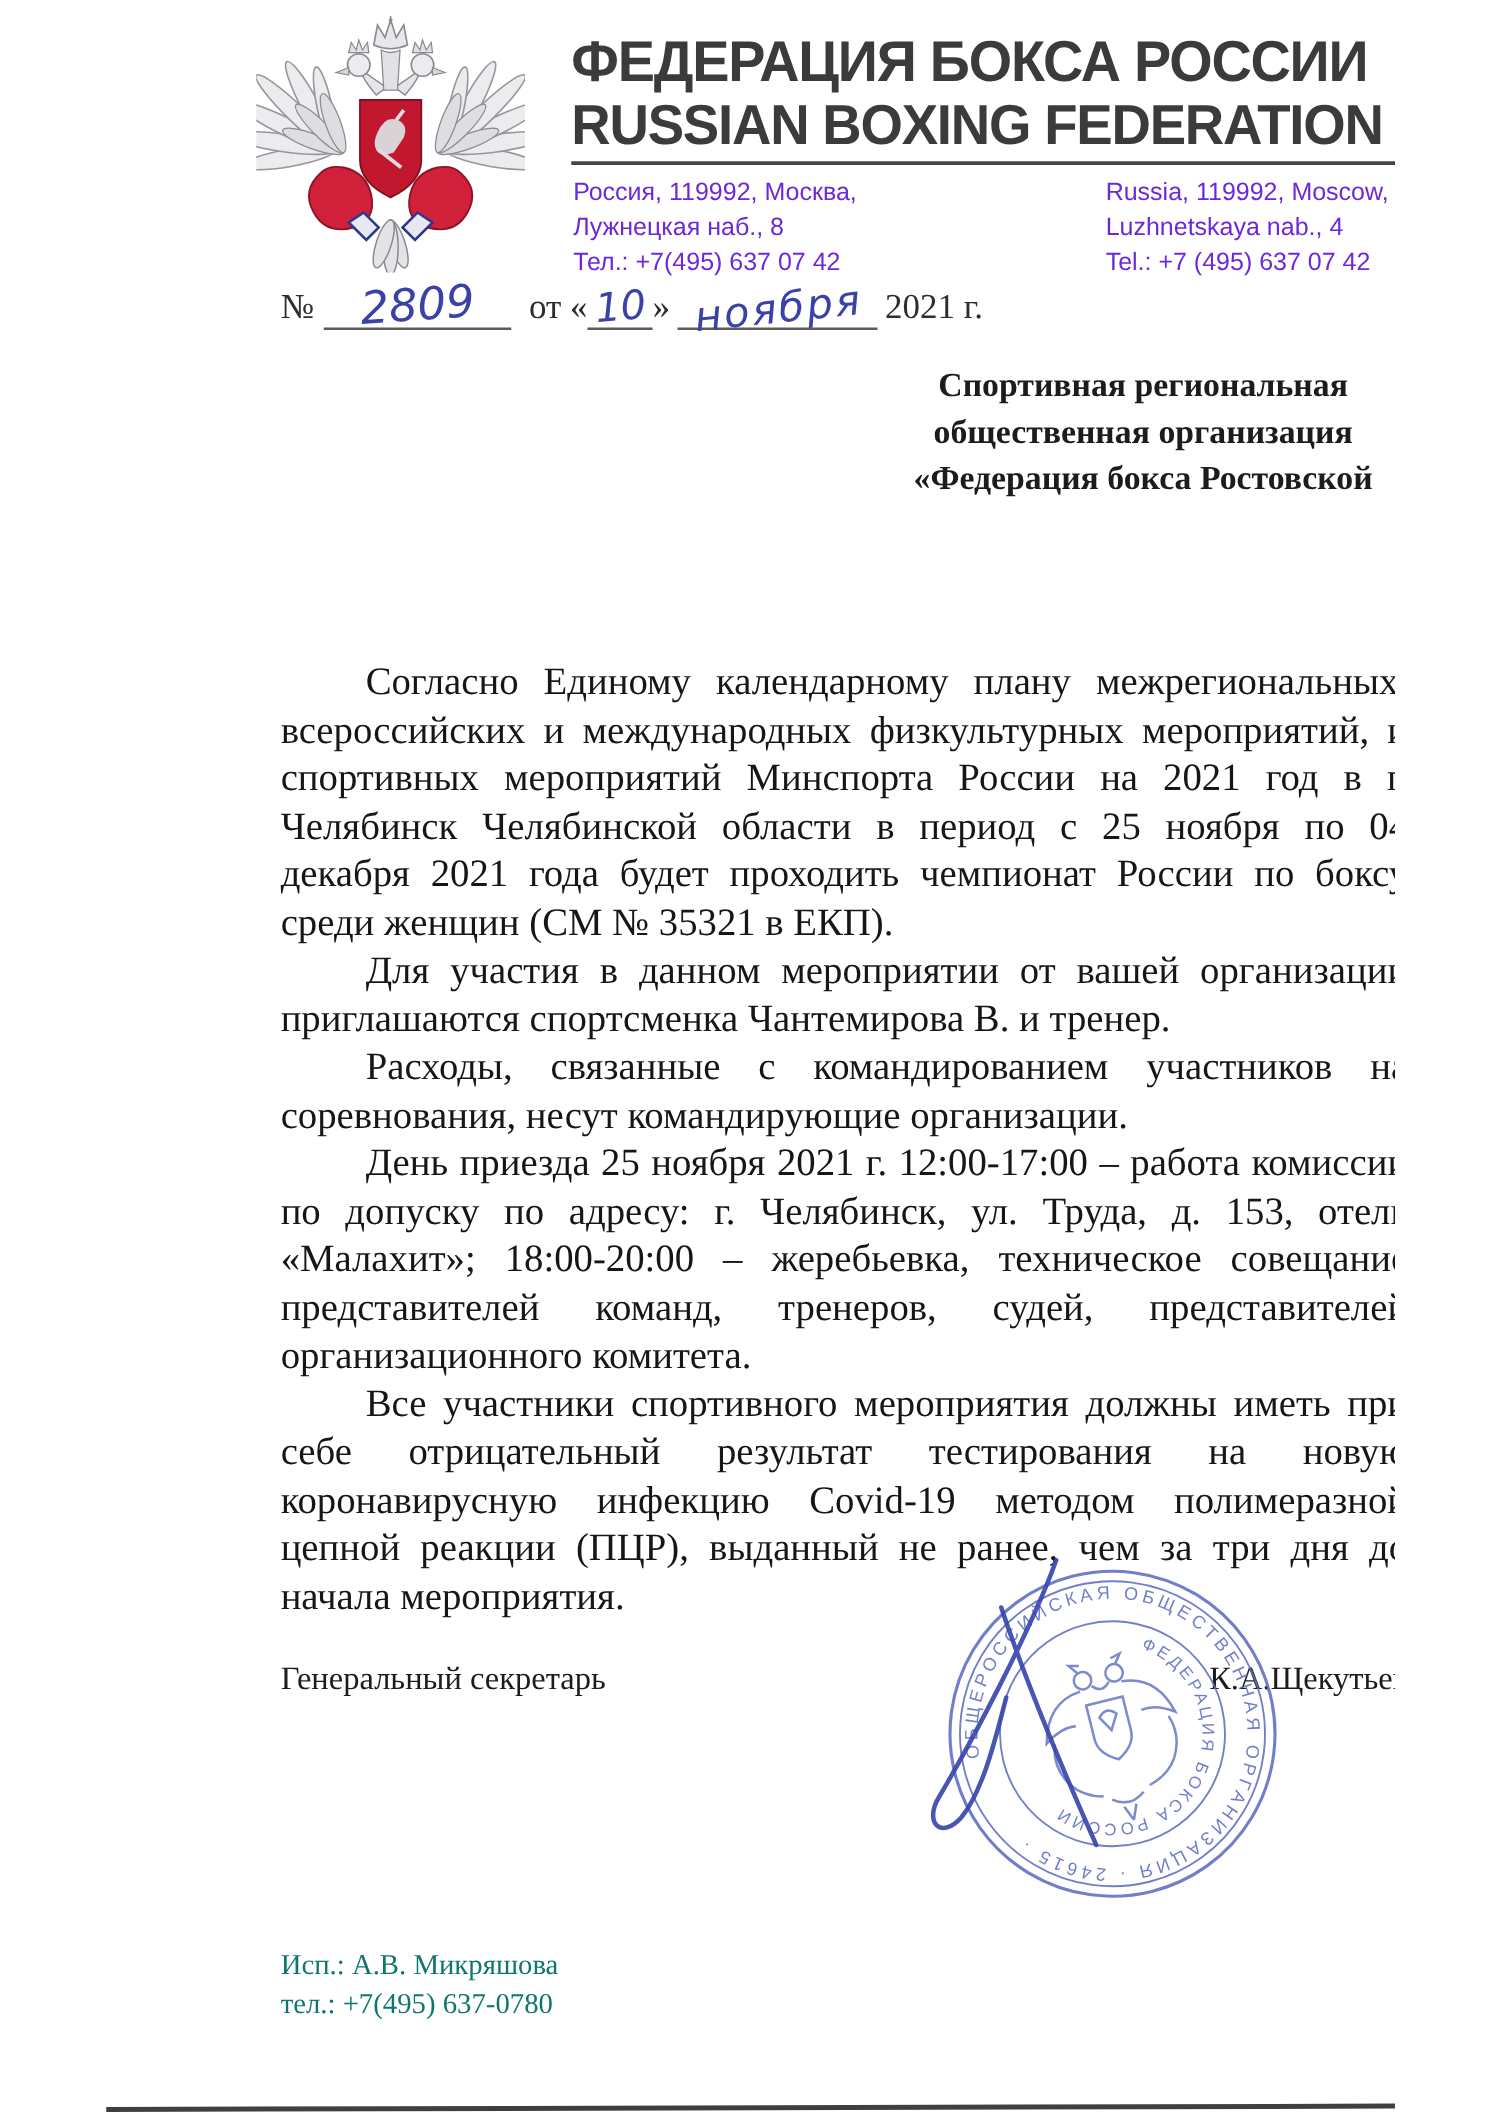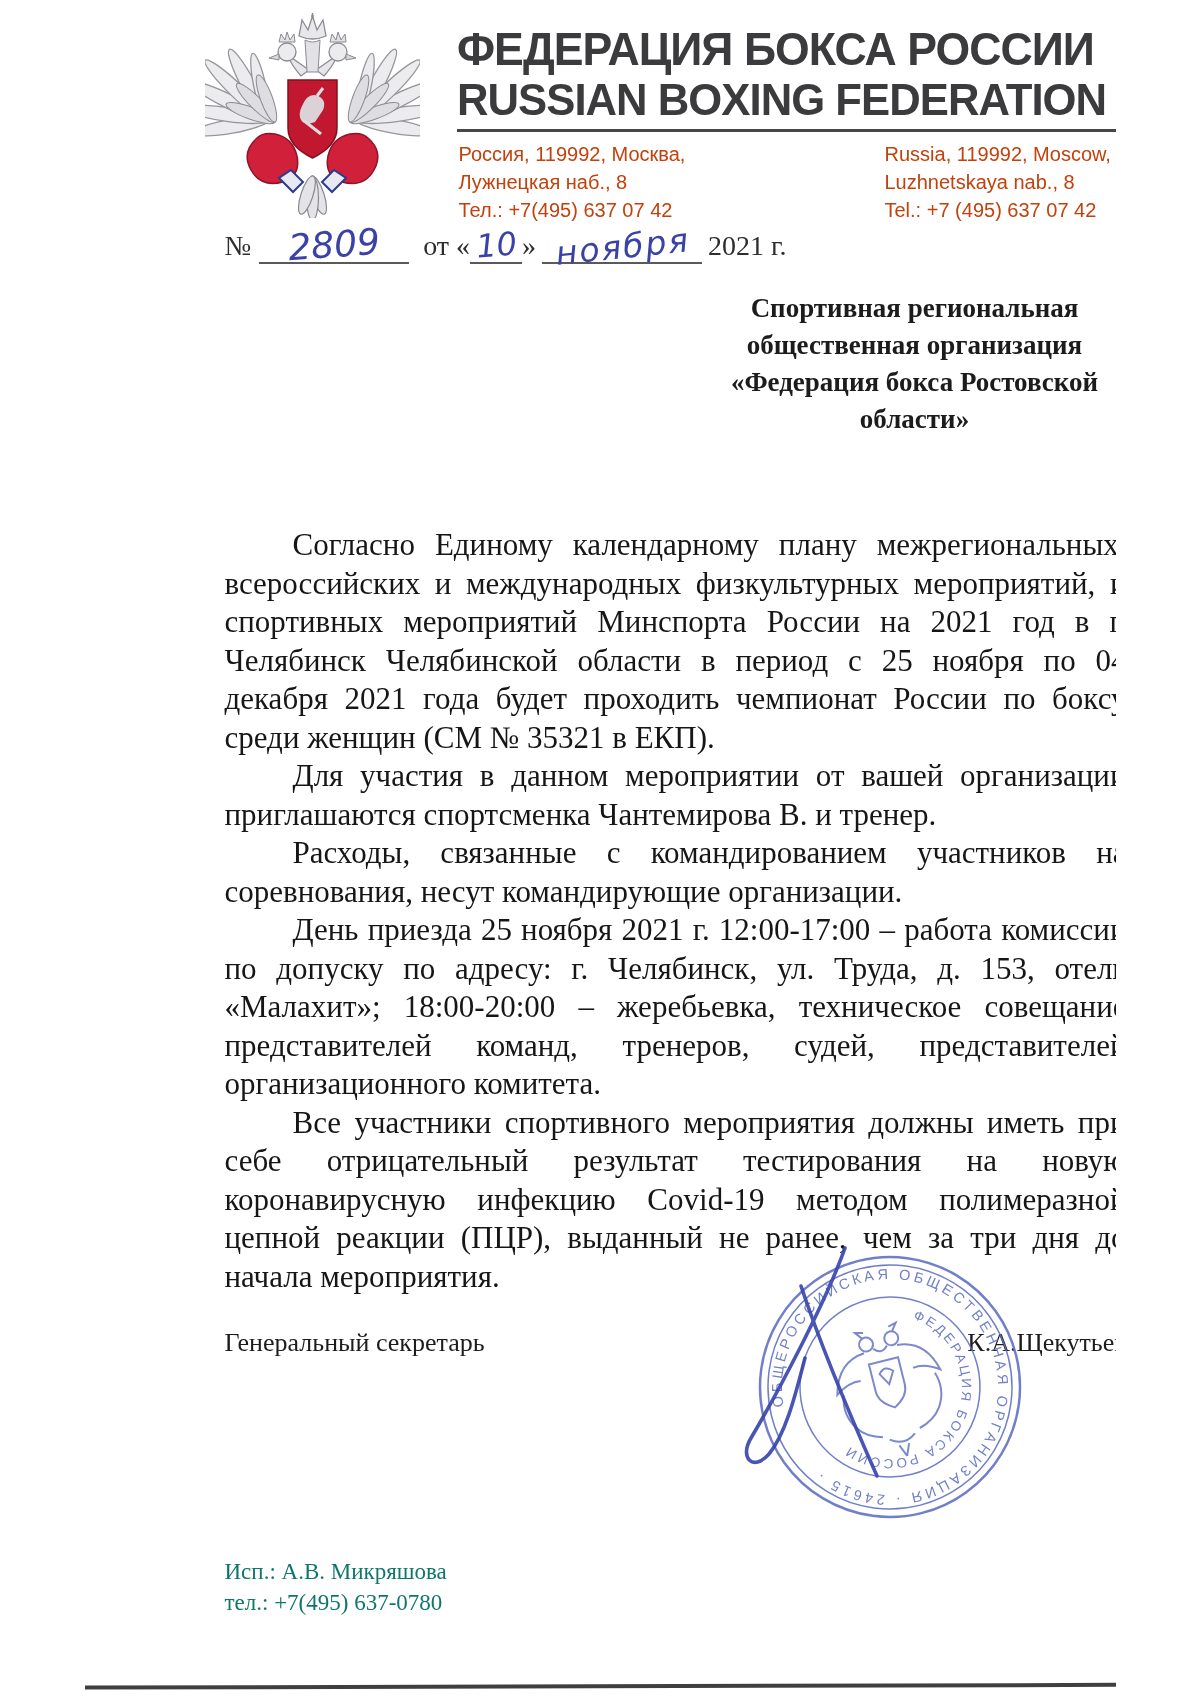--- a/index.html
+++ b/index.html
@@ -16,21 +16,21 @@
     position:absolute; left:372px; width:668px;
     font-family:"Liberation Sans", sans-serif; font-weight:700;
     color:#3b3b3e; white-space:nowrap; letter-spacing:-1px;
     transform:scaleX(0.97); transform-origin:left center;
   }
   .title-ru { top:22px;  font-size:46px; }
   .title-en { top:74px;  font-size:45px; }
   .header-rule { position:absolute; left:372px; top:129px; width:663px; height:3px; background:#47474a; }
   .addr {
     position:absolute; top:140px; font-family:"Liberation Sans", sans-serif;
-    font-size:20px; line-height:28px; color:#c2410c;
+    font-size:20px; line-height:28px; color:#6d28d9;
   }
   .addr-ru { left:374px; }
   .addr-en { left:800px; }
 
   
   .ref-line {
     position:absolute; left:140px; top:218px; height:46px;
     display:flex; align-items:flex-end;
     font-size:28px; color:#2e2e2e;
   }
@@ -158,39 +158,38 @@
   <div class="title-en">RUSSIAN BOXING FEDERATION</div>
   <div class="header-rule"></div>
 
   <div class="addr addr-ru">
     <div>Россия, 119992, Москва,</div>
     <div>Лужнецкая наб., 8</div>
     <div>Тел.: +7(495) 637 07 42</div>
   </div>
   <div class="addr addr-en">
     <div>Russia, 119992, Moscow,</div>
-    <div>Luzhnetskaya nab., 8</div>
+    <div>Luzhnetskaya nab., 4</div>
     <div>Tel.: +7 (495) 637 07 42</div>
   </div>
 
   <div class="ref-line">
     <span class="ref-static">№</span>
     <span class="blank blank-number"><span class="hand hand-number">2809</span></span>
     <span class="ref-static">от «</span>
     <span class="blank blank-day"><span class="hand hand-day">10</span></span>
     <span class="ref-static">»</span>
     <span class="blank blank-month"><span class="hand hand-month">ноября</span></span>
     <span class="ref-static">2021 г.</span>
   </div>
 
   <div class="recipient">
     <div>Спортивная региональная</div>
     <div>общественная организация</div>
     <div>«Федерация бокса Ростовской</div>
-    <div>области»</div>
   </div>
 
   <div class="body-text">
     <p>Согласно Единому календарному плану межрегиональных, всероссийских и международных физкультурных мероприятий, и спортивных мероприятий Минспорта России на 2021 год в г. Челябинск Челябинской области в период с 25 ноября по 04 декабря 2021 года будет проходить чемпионат России по боксу среди женщин (СМ № 35321 в ЕКП).</p>
     <p>Для участия в данном мероприятии от вашей организации приглашаются спортсменка Чантемирова В. и тренер.</p>
     <p>Расходы, связанные с командированием участников на соревнования, несут командирующие организации.</p>
     <p>День приезда 25 ноября 2021 г. 12:00-17:00 – работа комиссии по допуску по адресу: г. Челябинск, ул. Труда, д. 153, отель «Малахит»; 18:00-20:00 – жеребьевка, техническое совещание представителей команд, тренеров, судей, представителей организационного комитета.</p>
     <p>Все участники спортивного мероприятия должны иметь при себе отрицательный результат тестирования на новую коронавирусную инфекцию Covid-19 методом полимеразной цепной реакции (ПЦР), выданный не ранее, чем за три дня до начала мероприятия.</p>
   </div>
 

